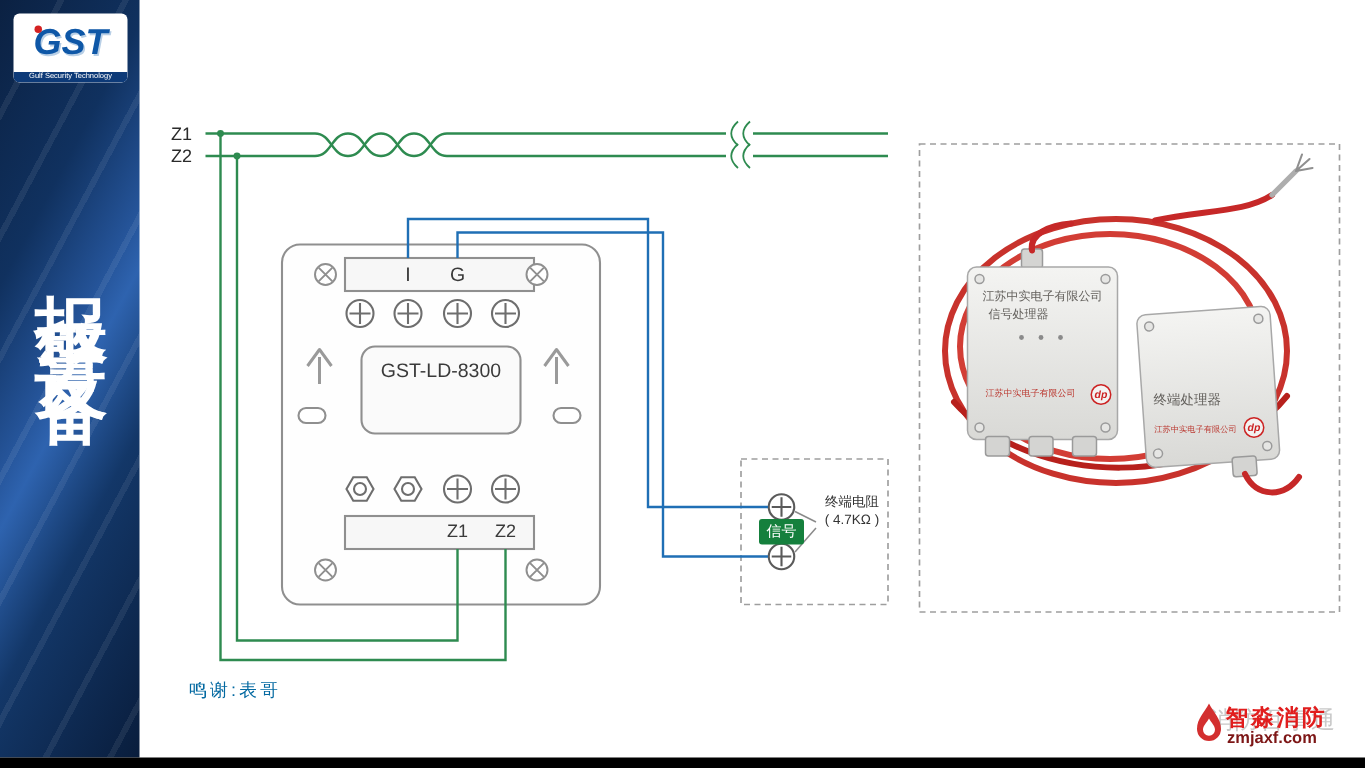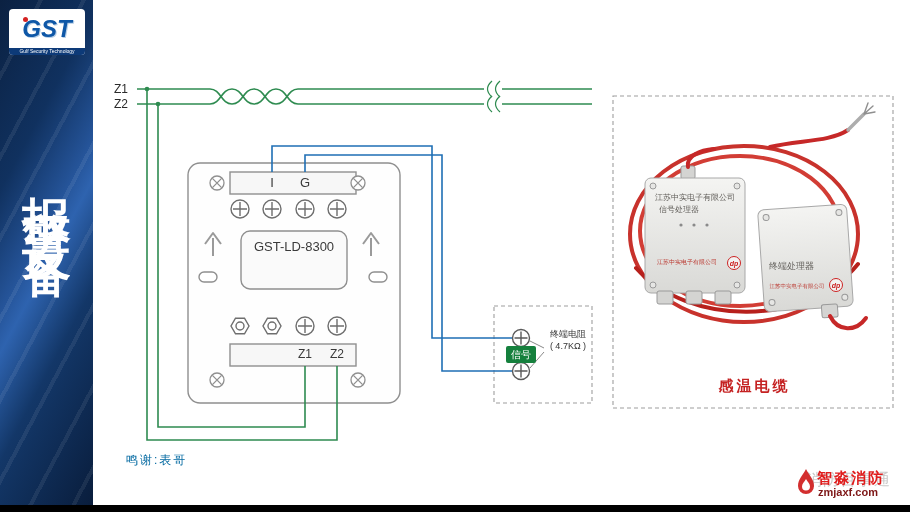--- a/index.html
+++ b/index.html
@@ -238,21 +238,20 @@
   <span class="t res-1">终端电阻</span>
   <span class="t res-2">( 4.7KΩ )</span>
 
   <span class="t d1-title">江苏中实电子有限公司</span>
   <span class="t d1-sub">信号处理器</span>
   <span class="t d1-co">江苏中实电子有限公司</span>
   <span class="t dp-badge d1-dp">dp</span>
   <span class="t d2-title">终端处理器</span>
   <span class="t d2-co">江苏中实电子有限公司</span>
   <span class="t dp-badge d2-dp">dp</span>
-  <span class="t det-caption">感温电缆</span>
 
   <span class="t credit">鸣谢:表哥</span>
 
   <span class="t watermark">消防百事通</span>
   <span class="flame-wrap">
     <svg width="22" height="30" viewBox="0 0 22 30">
       <path d="M11,2 C14,8 19,12 19,19 a8,8 0 1,1 -16,0 C3,12 8,8 11,2 Z" fill="#d32f2f"></path>
       <path d="M11,12 C12.5,15 15,16.5 15,19.5 a4,4 0 1,1 -8,0 C7,16.5 9.5,15 11,12 Z" fill="#fff"></path>
     </svg>
   </span>

